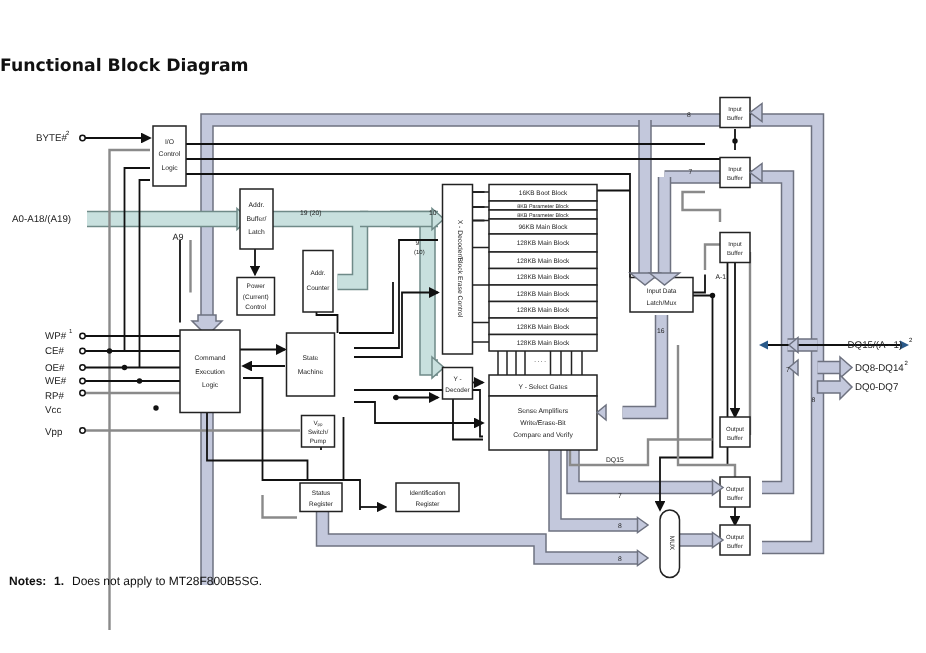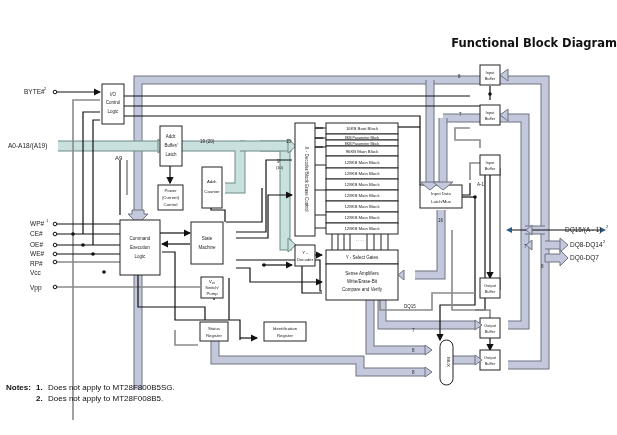--- a/index.html
+++ b/index.html
@@ -1,17 +1,17 @@
 <!DOCTYPE html>
 <html><head>
 <meta charset="utf-8">
 <style>
   html, body { margin:0; padding:0; background:#ffffff; }
   body { width:617px; height:435px; position:relative; overflow:hidden; font-family:"Liberation Sans", sans-serif; }
-  #title { position:absolute; left:0; width:617px; top:36px; text-align:right; font-weight:bold; font-size:11.5px; color:#111; font-family:"DejaVu Sans", sans-serif; }
+  #title { position:absolute; left:0; width:617px; top:36px; text-align:left; font-weight:bold; font-size:11.5px; color:#111; font-family:"DejaVu Sans", sans-serif; }
   svg { position:absolute; left:0; top:0; }
   .blk { fill:#ffffff; stroke:#222; stroke-width:1; }
   .t { font-family:"Liberation Sans", sans-serif; fill:#222; }
   .bus { fill:none; stroke:#6e7280; stroke-width:9; stroke-linejoin:miter; }
   .busin { fill:none; stroke:#c3c8dc; stroke-width:7; stroke-linejoin:miter; }
   .abus { fill:none; stroke:#6f8a88; stroke-width:11; }
   .abusin { fill:none; stroke:#c8e0de; stroke-width:9; }
   .w { fill:none; stroke:#111; stroke-width:1.2; }
   .g { fill:none; stroke:#8a8a8a; stroke-width:1.6; }
   #notes { position:absolute; left:6px; top:382px; font-size:8px; color:#111; font-family:"Liberation Sans", sans-serif; line-height:11px; }
@@ -357,14 +357,13 @@
   <text class="t" x="404" y="308" font-size="4.5">DQ15</text>
   <text class="t" x="412" y="332" font-size="4.5">7</text>
   <text class="t" x="412" y="352" font-size="4.5">8</text>
   <text class="t" x="412" y="374" font-size="4.5">8</text>
   <text class="t" x="524" y="248" font-size="4.5">7</text>
   <text class="t" x="541" y="268" font-size="4.5">8</text>
 </svg>
 
 <div id="notes">
   <div><span class="lbl">Notes:</span><span class="num">1.</span><span>Does not apply to MT28F800B5SG.</span></div>
-  <div><span class="lbl"></span><span class="num">2.</span><span>Does not apply to MT28F008B5.</span></div>
 </div>
 
 </body></html>

